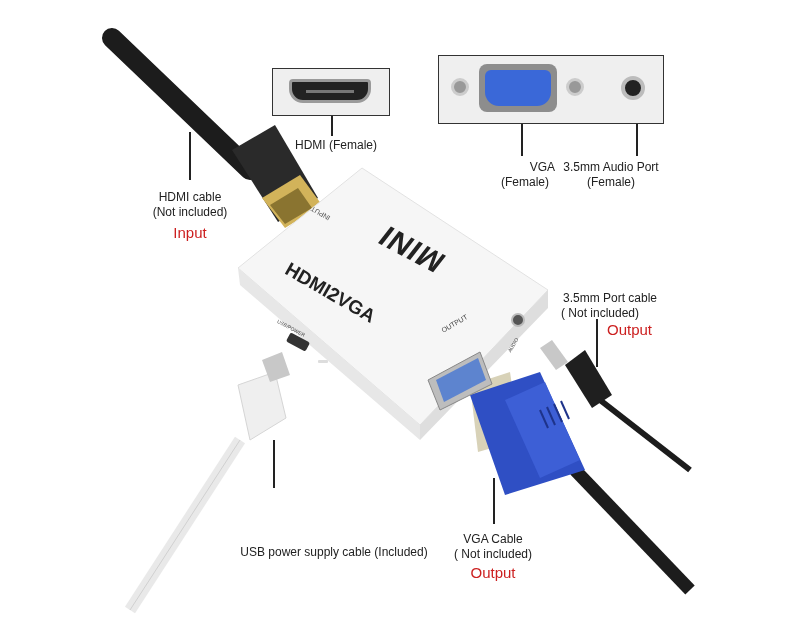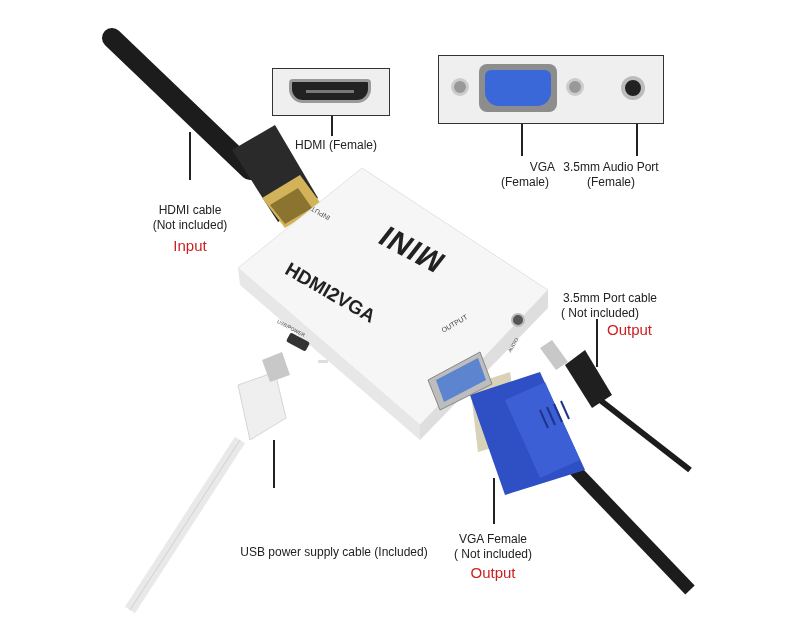--- a/index.html
+++ b/index.html
@@ -90,34 +90,34 @@
 <div class="label" style="left:495px;top:160px;width:60px;">
   <div style="text-align:right;padding-left:3px;">VGA</div>
   <div>(Female)</div>
 </div>
 <div class="label" style="left:556px;top:160px;width:110px;">
   <div>3.5mm Audio Port</div>
   <div>(Female)</div>
 </div>
 
 <div class="leader" style="left:189px;top:132px;height:48px;"></div>
-<div class="label" style="left:148px;top:203px;width:84px;">
+<div class="label" style="left:148px;top:190px;width:84px;">
   <div>HDMI cable</div>
   <div>(Not included)</div>
   <div class="red" style="margin-top:4px;">Input</div>
 </div>
 
 <div class="label" style="left:545px;top:291px;width:130px;">
   <div>3.5mm Port cable</div>
   <div style="text-align:left;padding-left:16px;">( Not included)</div>
   <div class="red" style="text-align:left;padding-left:62px;">Output</div>
 </div>
 <div class="leader" style="left:596px;top:319px;height:48px;"></div>
 
 <div class="leader" style="left:273px;top:440px;height:48px;"></div>
 <div class="label" style="left:228px;top:497px;width:212px;margin-top:48px;">USB power supply cable (Included)</div>
 
 <div class="leader" style="left:493px;top:478px;height:46px;"></div>
 <div class="label" style="left:449px;top:532px;width:88px;">
-  <div>VGA Female</div>
+  <div>VGA Cable</div>
   <div>( Not included)</div>
   <div class="red" style="margin-top:2px;">Output</div>
 </div>
 
 </body></html>

